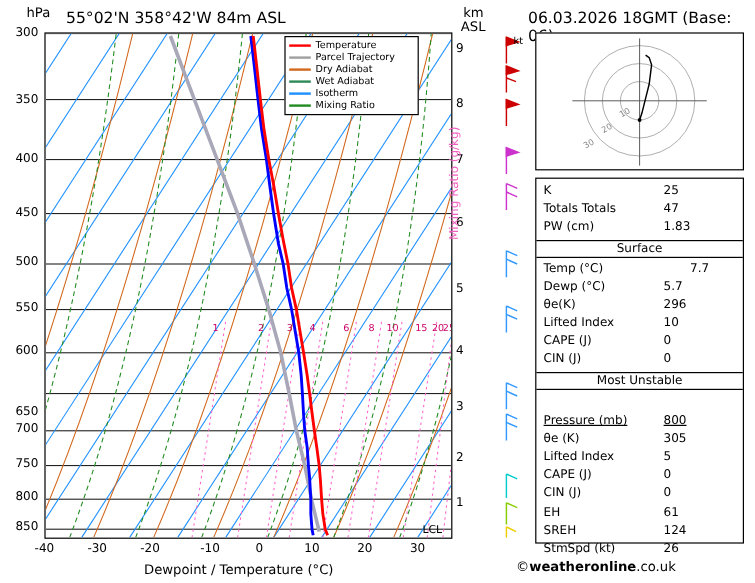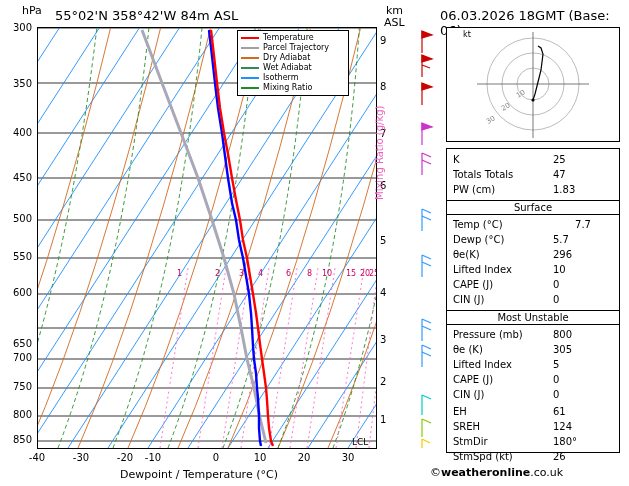--- a/index.html
+++ b/index.html
@@ -25,21 +25,21 @@
   #legend{left:238px;top:30px;width:112px;background:#fff;border:1px solid #000;padding:2px 3px;box-sizing:border-box;}
   .leg-row{display:flex;align-items:center;height:10px;margin:0;}
   .leg-swatch{width:18px;height:0;border-top-width:2px;border-top-style:solid;margin-right:4px;}
   .leg-text{font-size:8px;color:#000;line-height:10px;white-space:nowrap;}
   
   #lcl{left:352px;top:437px;font-size:9px;color:#000;}
   
   #barbs{left:408px;top:27px;width:28px;height:422px;}
   
   #hodo{left:446px;top:27px;width:174px;height:115px;border:1px solid #000;box-sizing:border-box;background:#fff;}
-  #hodo-kt{left:463px;top:30px;font-size:8px;color:#000;}
+  #hodo-kt{left:428px;top:30px;font-size:8px;color:#000;}
   
   #indices{left:446px;top:148px;width:174px;height:305px;border:1px solid #000;box-sizing:border-box;font-size:10px;color:#000;background:#fff;}
   .sect-head{text-align:center;border-top:1px solid #000;border-bottom:1px solid #000;padding:1px 0;font-size:10px;}
   .row{display:flex;justify-content:space-between;padding:0 6px;height:15px;line-height:15px;}
   .row .k{white-space:nowrap;}
   .row .v{white-space:nowrap;}
   
   #footer{left:430px;top:466px;font-size:11px;color:#000;}
   .wo{font-weight:bold;}
 </style>
@@ -190,21 +190,21 @@
 <div class="abs rtick" style="top:180px;">6</div>
 <div class="abs rtick" style="top:235px;">5</div>
 <div class="abs rtick" style="top:287px;">4</div>
 <div class="abs rtick" style="top:334px;">3</div>
 <div class="abs rtick" style="top:376px;">2</div>
 <div class="abs rtick" style="top:414px;">1</div>
 
 <div class="abs xtick" style="left:22px;">-40</div>
 <div class="abs xtick" style="left:66px;">-30</div>
 <div class="abs xtick" style="left:110px;">-20</div>
-<div class="abs xtick" style="left:138px;">-10</div>
+<div class="abs xtick" style="left:160px;">-10</div>
 <div class="abs xtick" style="left:201px;">0</div>
 <div class="abs xtick" style="left:245px;">10</div>
 <div class="abs xtick" style="left:289px;">20</div>
 <div class="abs xtick" style="left:333px;">30</div>
 <div class="abs" id="xaxis-title">Dewpoint / Temperature (°C)</div>
 
 <div class="abs" id="mix-axis">Mixing Ratio (g/kg)</div>
 
 <div class="abs" id="lcl">LCL</div>
 
@@ -313,21 +313,21 @@
   <div class="row">
     <span class="k">CAPE (J)</span>
     <span class="v" style="width:60px;">0</span>
   </div>
   <div class="row">
     <span class="k">CIN (J)</span>
     <span class="v" style="width:60px;">0</span>
   </div>
 
   <div class="sect-head" style="margin-top:3px;">Most Unstable</div>
-  <div class="row" style="margin-top:2px;">
+  <div class="row" style="margin-top:18px;text-decoration:underline;">
     <span class="k">Pressure (mb)</span>
     <span class="v" style="width:60px;">800</span>
   </div>
   <div class="row">
     <span class="k">θe (K)</span>
     <span class="v" style="width:60px;">305</span>
   </div>
   <div class="row">
     <span class="k">Lifted Index</span>
     <span class="v" style="width:60px;">5</span>
@@ -343,24 +343,20 @@
 
   <div class="row" style="margin-top:2px;">
     <span class="k">EH</span>
     <span class="v" style="width:60px;">61</span>
   </div>
   <div class="row">
     <span class="k">SREH</span>
     <span class="v" style="width:60px;">124</span>
   </div>
   <div class="row">
-    <span class="k">StmDir</span>
-    <span class="v" style="width:60px;">180°</span>
-  </div>
-  <div class="row">
     <span class="k">StmSpd (kt)</span>
     <span class="v" style="width:60px;">26</span>
   </div>
 </div>
 
 <div class="abs" id="footer">
   <span>©</span><span class="wo">weatheronline</span><span>.co.uk</span>
 </div>
 
 </body></html>

